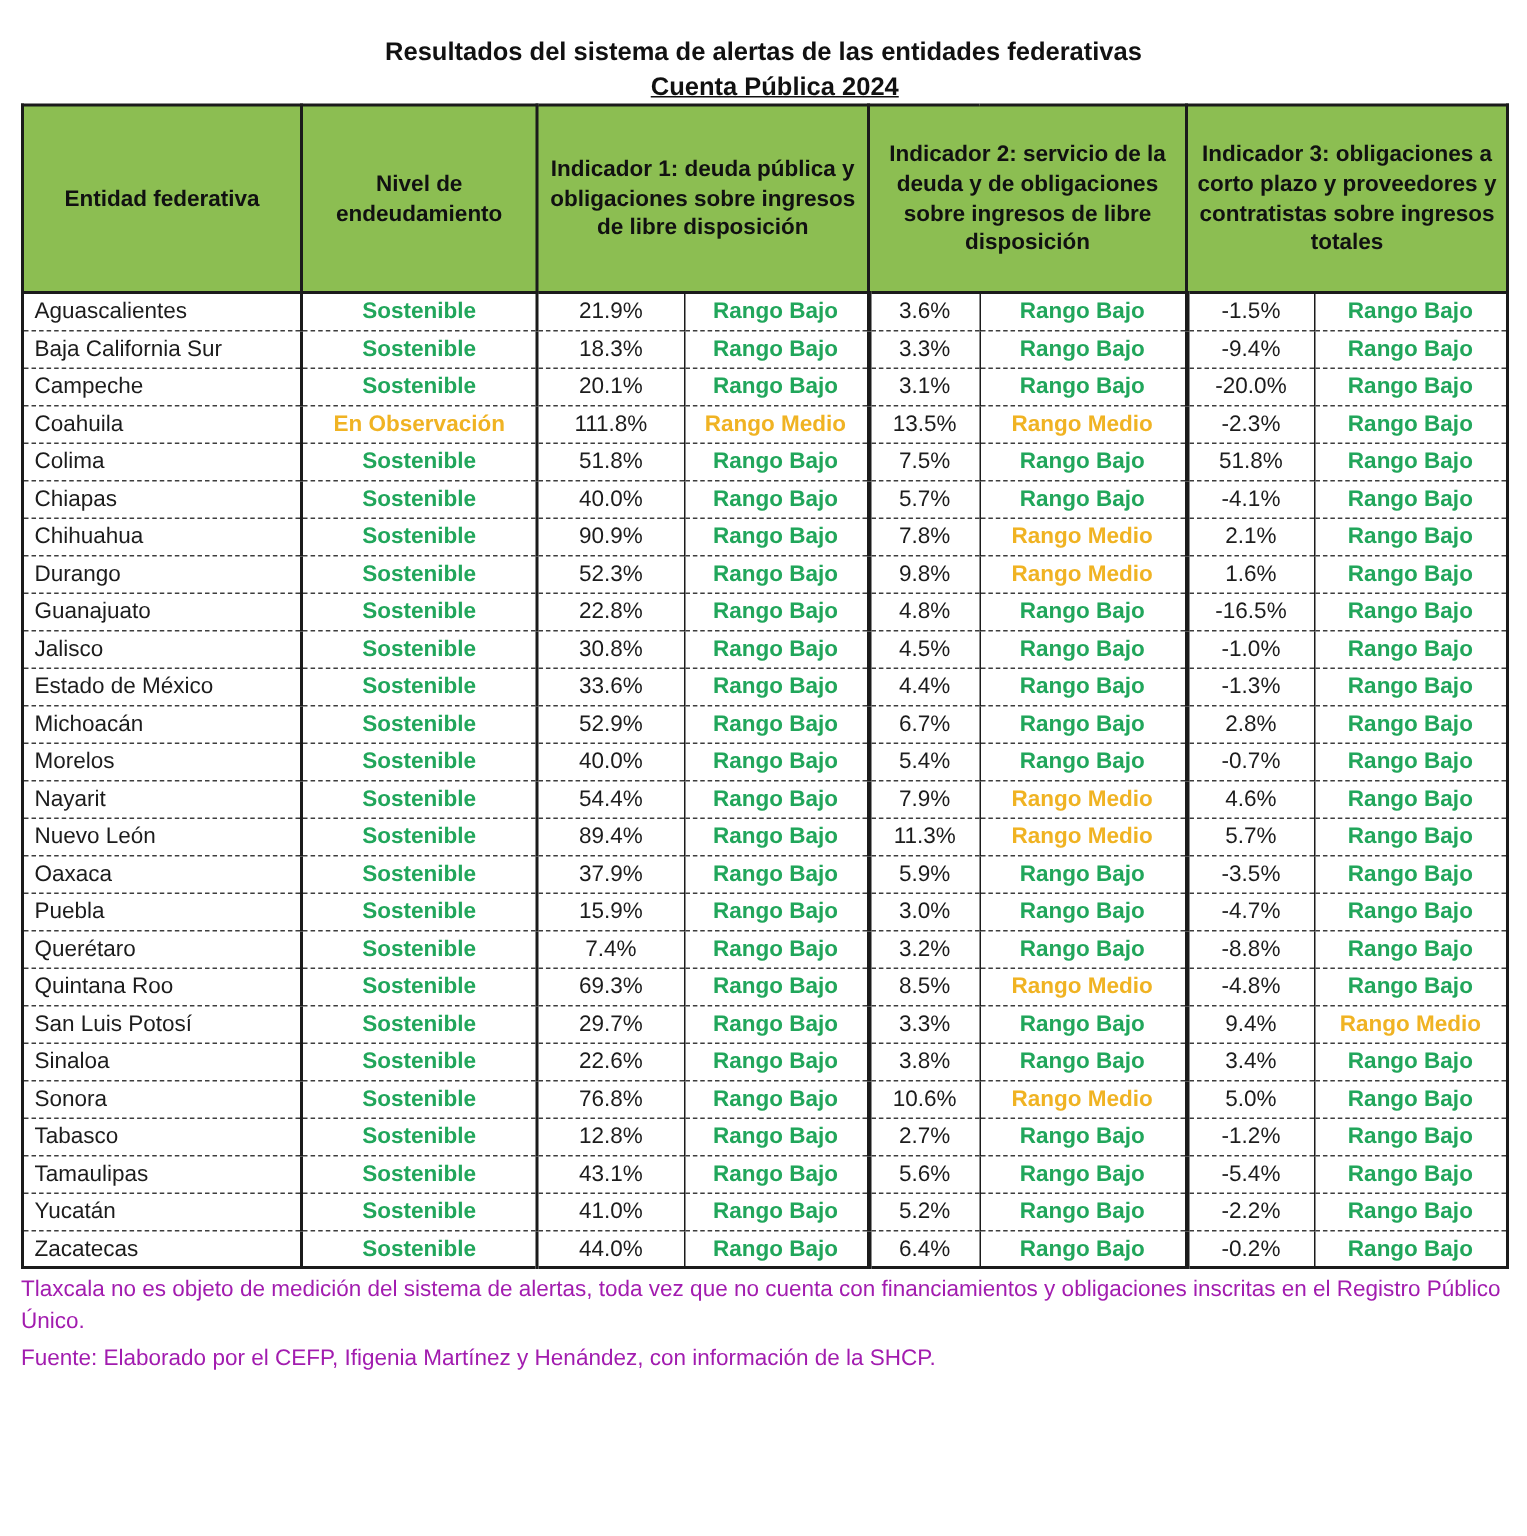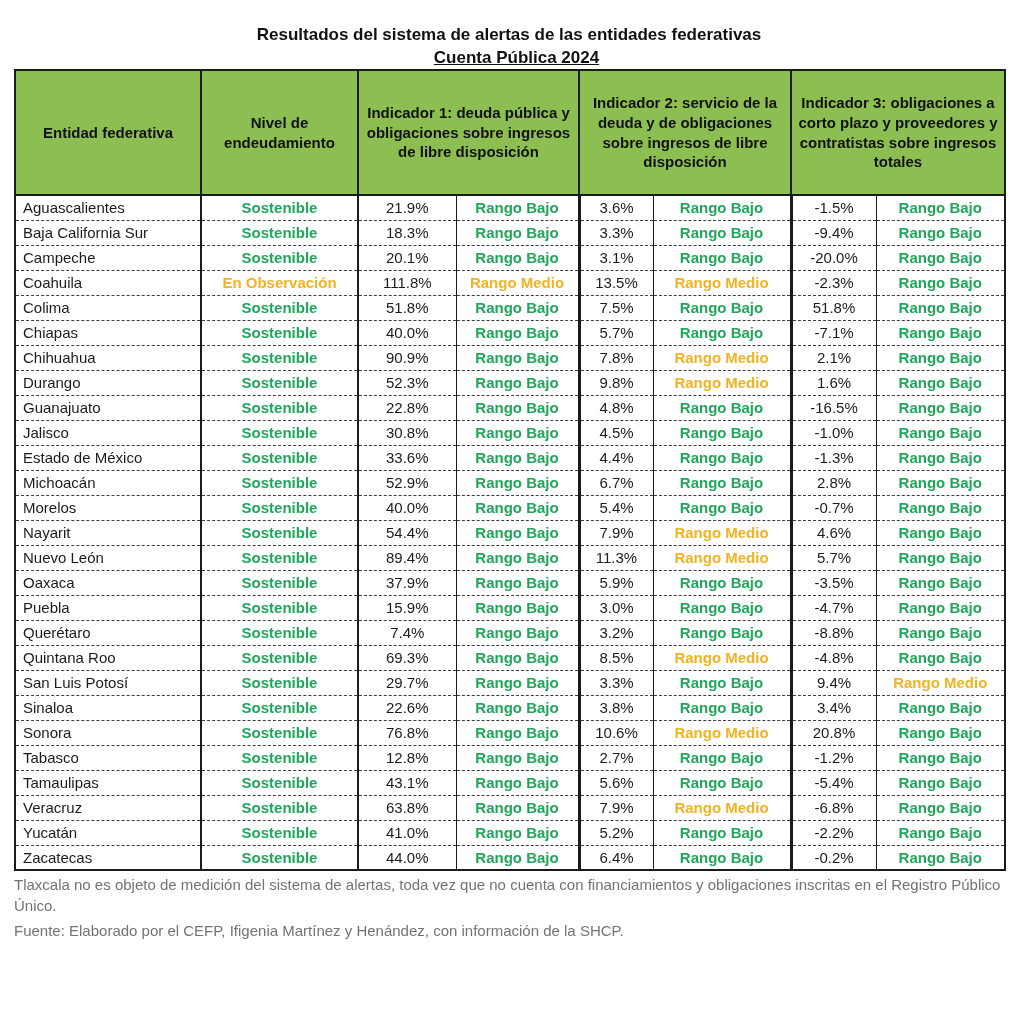--- a/index.html
+++ b/index.html
@@ -37,21 +37,21 @@
   }
   tbody tr:last-child td{border-bottom:none;}
   td.ent{text-align:left;padding-left:7px;}
   td.ctr{text-align:center;}
   td.bold{font-weight:bold;}
   td.green{color:var(--green);}
   td.amber{color:var(--amber);}
   td.b-med{border-right:2px solid var(--ink);}
   td.b-thin{border-right:1.5px solid var(--ink);}
   td.b-thick{border-right:3px solid var(--ink);}
-  .notes{margin:3px 14px 0;font-size:15px;line-height:1.42;color:#737373;}
+  .notes{margin:3px 14px 0;font-size:15px;line-height:1.42;color:#a21caf;}
   .notes p{margin:0 0 3px;}
 </style>
 </head>
 <body>
 
 <div>
   <div class="title">
     <div class="l1">Resultados del sistema de alertas de las entidades federativas</div>
     <div class="l2">Cuenta Pública 2024</div>
   </div>
@@ -127,21 +127,21 @@
           <td class="ctr b-thin">51.8%</td>
           <td class="ctr bold green">Rango Bajo</td>
         </tr>
         <tr>
           <td class="ent b-med">Chiapas</td>
           <td class="ctr bold b-med green">Sostenible</td>
           <td class="ctr b-thin">40.0%</td>
           <td class="ctr bold b-thick green">Rango Bajo</td>
           <td class="ctr b-thin">5.7%</td>
           <td class="ctr bold b-thick green">Rango Bajo</td>
-          <td class="ctr b-thin">-7.1%</td>
+          <td class="ctr b-thin">-4.1%</td>
           <td class="ctr bold green">Rango Bajo</td>
         </tr>
         <tr>
           <td class="ent b-med">Chihuahua</td>
           <td class="ctr bold b-med green">Sostenible</td>
           <td class="ctr b-thin">90.9%</td>
           <td class="ctr bold b-thick green">Rango Bajo</td>
           <td class="ctr b-thin">7.8%</td>
           <td class="ctr bold b-thick amber">Rango Medio</td>
           <td class="ctr b-thin">2.1%</td>
@@ -287,51 +287,41 @@
           <td class="ctr b-thin">3.4%</td>
           <td class="ctr bold green">Rango Bajo</td>
         </tr>
         <tr>
           <td class="ent b-med">Sonora</td>
           <td class="ctr bold b-med green">Sostenible</td>
           <td class="ctr b-thin">76.8%</td>
           <td class="ctr bold b-thick green">Rango Bajo</td>
           <td class="ctr b-thin">10.6%</td>
           <td class="ctr bold b-thick amber">Rango Medio</td>
-          <td class="ctr b-thin">20.8%</td>
+          <td class="ctr b-thin">5.0%</td>
           <td class="ctr bold green">Rango Bajo</td>
         </tr>
         <tr>
           <td class="ent b-med">Tabasco</td>
           <td class="ctr bold b-med green">Sostenible</td>
           <td class="ctr b-thin">12.8%</td>
           <td class="ctr bold b-thick green">Rango Bajo</td>
           <td class="ctr b-thin">2.7%</td>
           <td class="ctr bold b-thick green">Rango Bajo</td>
           <td class="ctr b-thin">-1.2%</td>
           <td class="ctr bold green">Rango Bajo</td>
         </tr>
         <tr>
           <td class="ent b-med">Tamaulipas</td>
           <td class="ctr bold b-med green">Sostenible</td>
           <td class="ctr b-thin">43.1%</td>
           <td class="ctr bold b-thick green">Rango Bajo</td>
           <td class="ctr b-thin">5.6%</td>
           <td class="ctr bold b-thick green">Rango Bajo</td>
           <td class="ctr b-thin">-5.4%</td>
-          <td class="ctr bold green">Rango Bajo</td>
-        </tr>
-        <tr>
-          <td class="ent b-med">Veracruz</td>
-          <td class="ctr bold b-med green">Sostenible</td>
-          <td class="ctr b-thin">63.8%</td>
-          <td class="ctr bold b-thick green">Rango Bajo</td>
-          <td class="ctr b-thin">7.9%</td>
-          <td class="ctr bold b-thick amber">Rango Medio</td>
-          <td class="ctr b-thin">-6.8%</td>
           <td class="ctr bold green">Rango Bajo</td>
         </tr>
         <tr>
           <td class="ent b-med">Yucatán</td>
           <td class="ctr bold b-med green">Sostenible</td>
           <td class="ctr b-thin">41.0%</td>
           <td class="ctr bold b-thick green">Rango Bajo</td>
           <td class="ctr b-thin">5.2%</td>
           <td class="ctr bold b-thick green">Rango Bajo</td>
           <td class="ctr b-thin">-2.2%</td>

